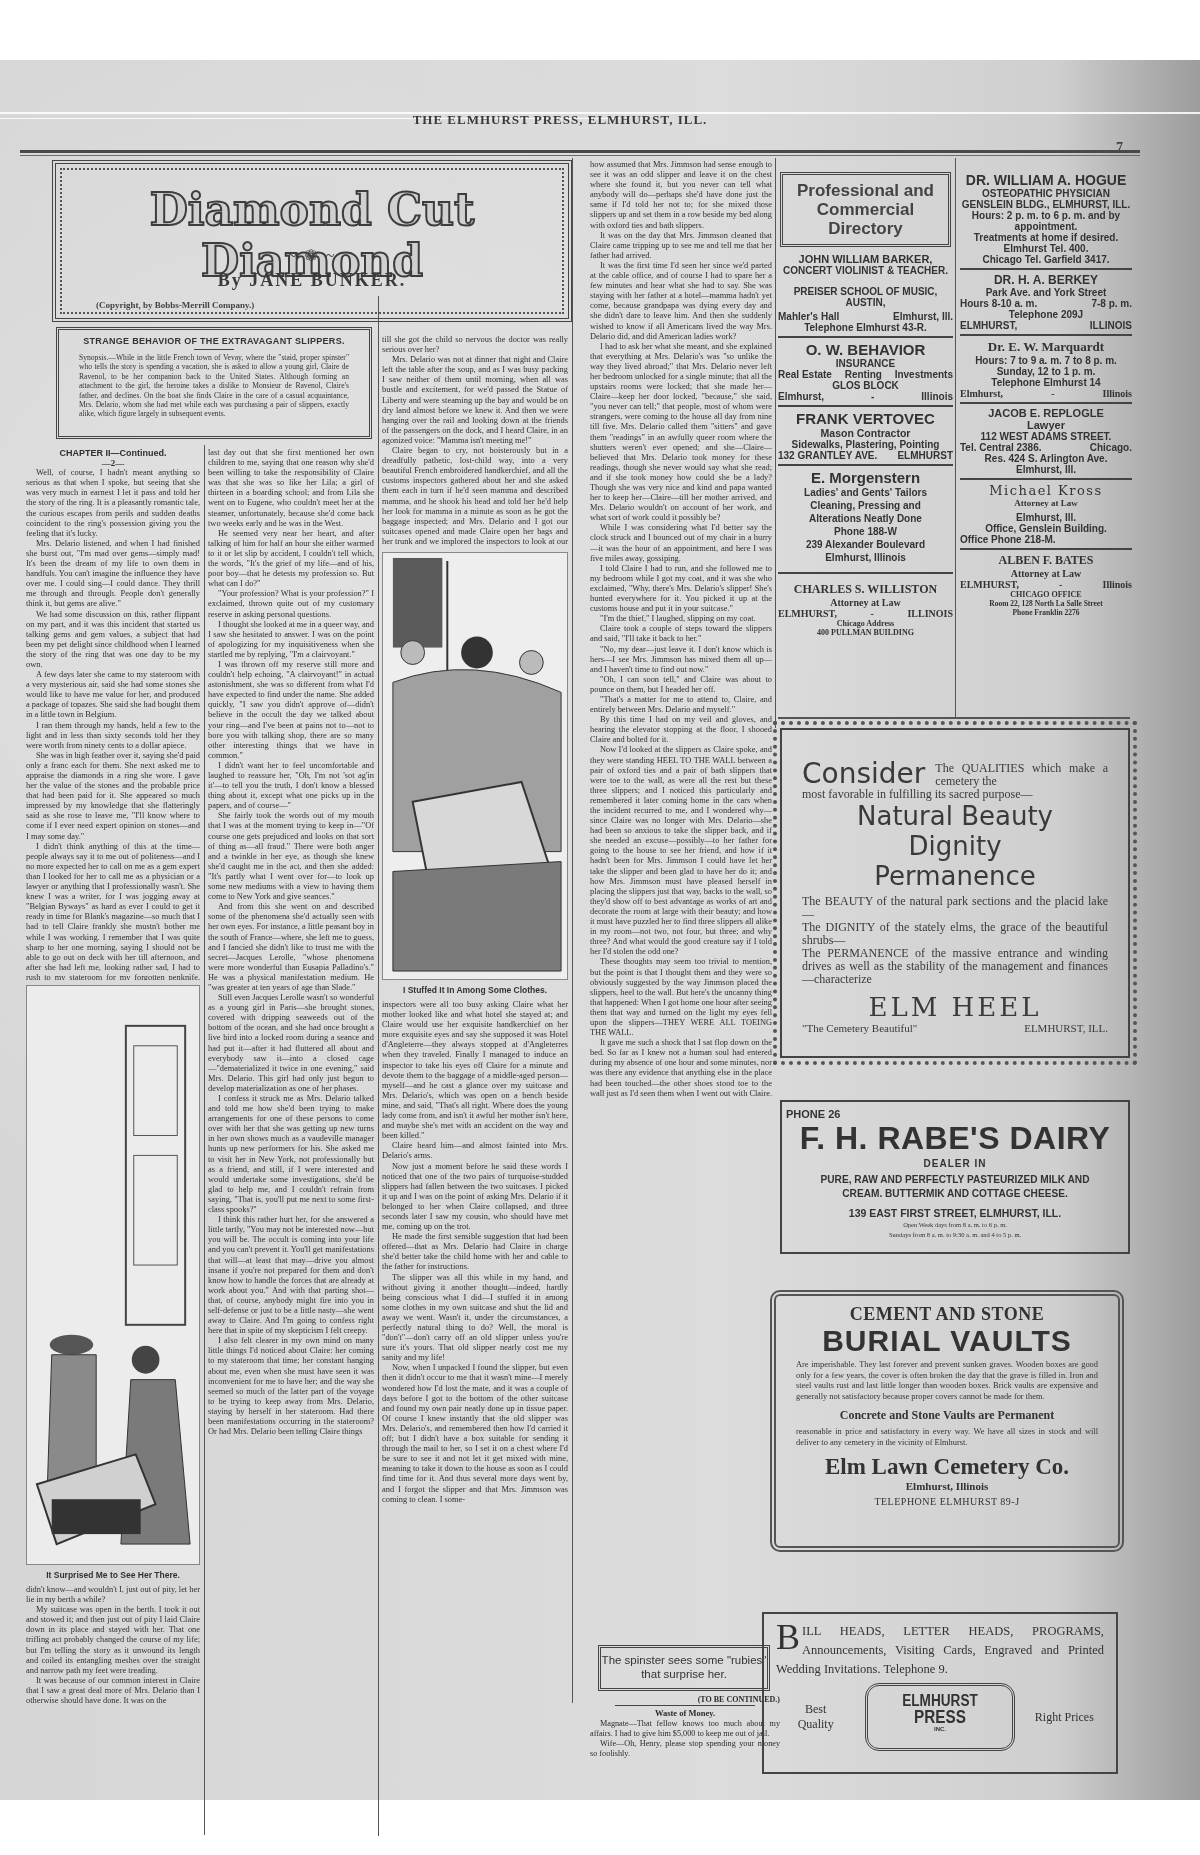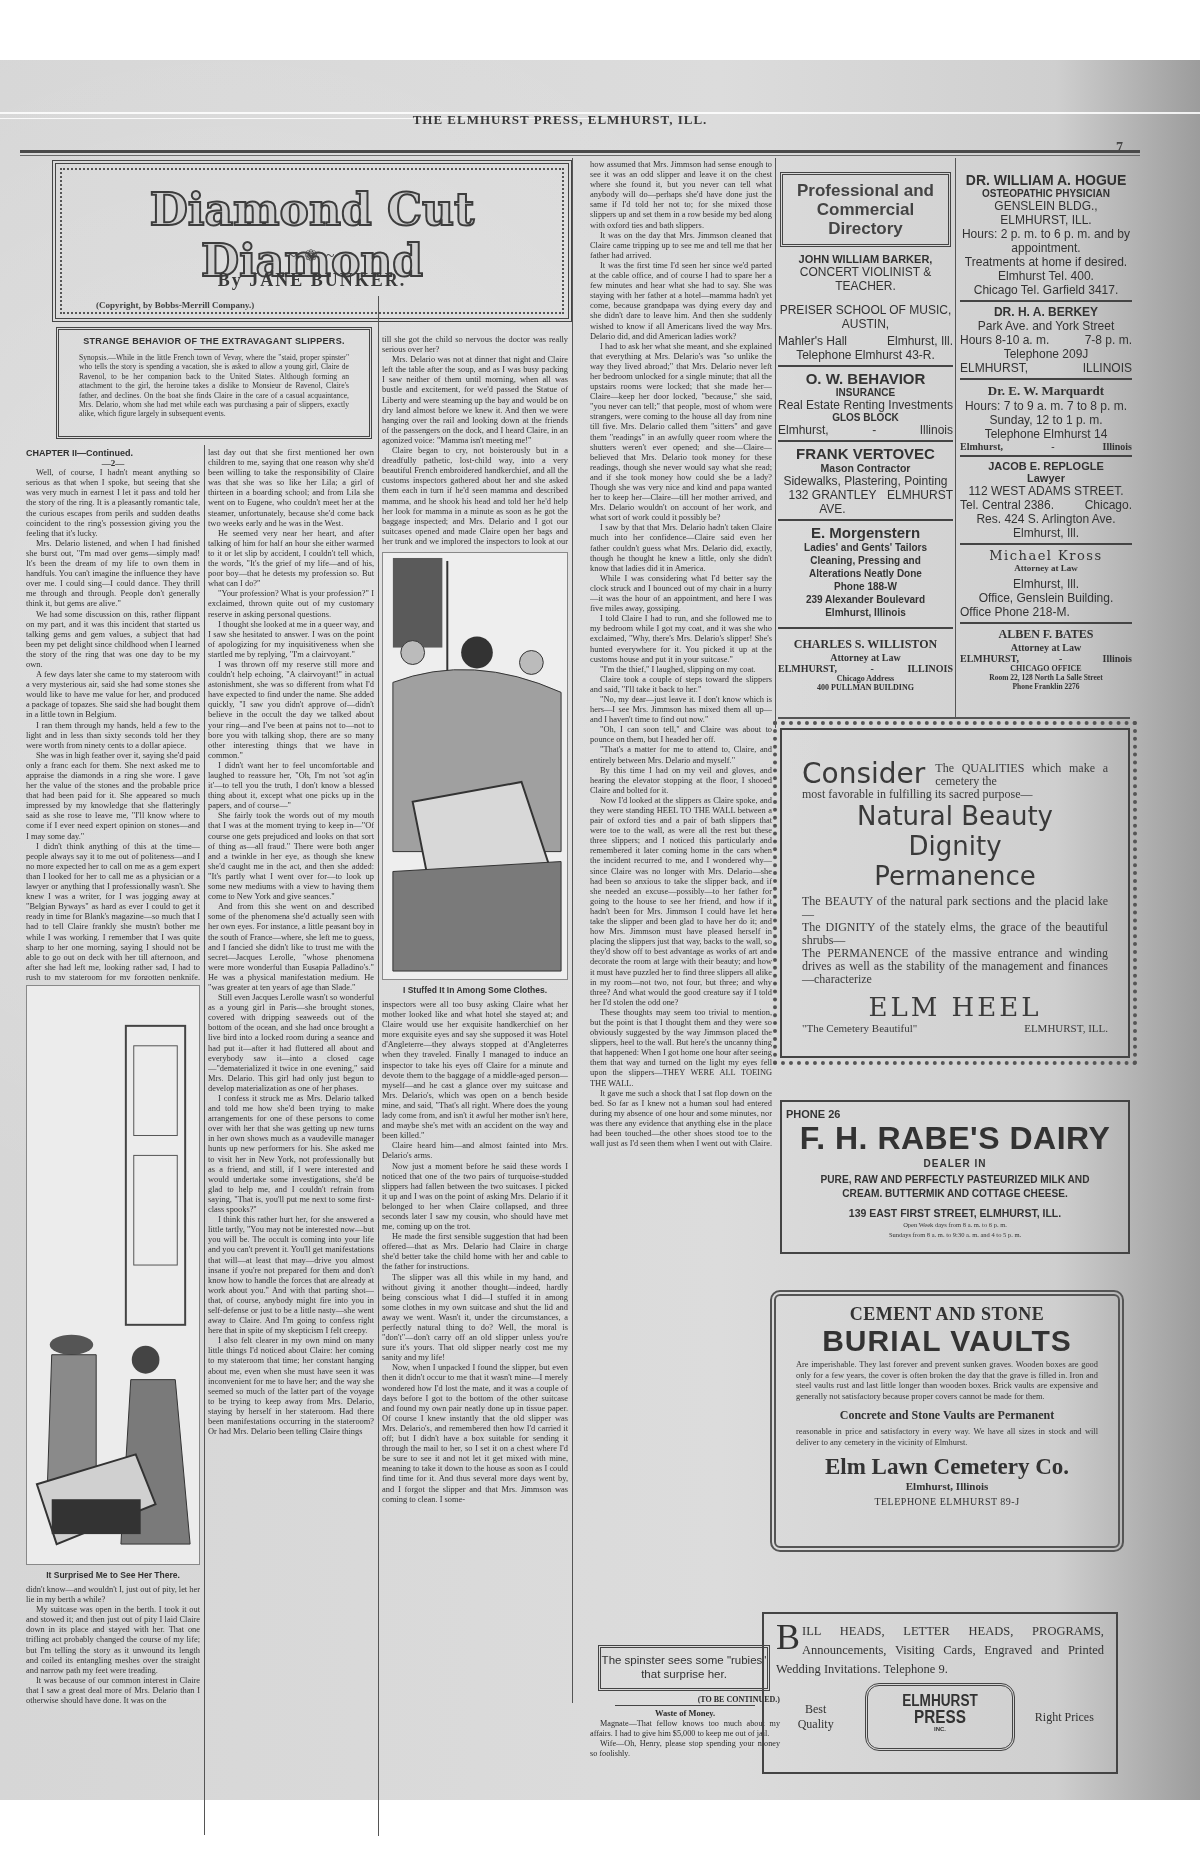--- a/index.html
+++ b/index.html
@@ -39,40 +39,40 @@
     position: absolute; left: 56px; top: 327px; width: 316px; height: 112px;
     border: 3px double #444; padding: 6px 20px;
   }
   .synopsis-title { text-align: center; font-family: "Liberation Sans", sans-serif; font-weight: bold; font-size: 9px; color: #333; letter-spacing: 0.3px; }
   .synopsis-rule { width: 40px; height: 1px; background: #444; margin: 3px auto; }
   .synopsis-text { font-size: 7.6px; line-height: 9.4px; text-align: justify; color: #333; }
 
   .col { position: absolute; font-size: 8.4px; line-height: 10.1px; text-align: justify; color: #2f2f2f; overflow: hidden; }
   .col p { text-indent: 10px; }
   .col-rule { position: absolute; width: 1px; background: #555; }
-  .chapter-head { font-family: "Liberation Sans", sans-serif; font-weight: bold; font-size: 9px; text-indent: 0 !important; }
+  .chapter-head { text-align: center; font-family: "Liberation Sans", sans-serif; font-weight: bold; font-size: 9px; text-indent: 0 !important; }
   .chapter-sub { text-align: center; font-weight: bold; font-size: 9px; text-indent: 0 !important; }
 
   .illus { position: absolute; background: #e8e8e8; border: 1px solid #888; overflow: hidden; }
   .illus svg { width: 100%; height: 100%; display: block; }
   .caption { position: absolute; text-align: center; font-family: "Liberation Sans", sans-serif; font-weight: bold; font-size: 8.5px; color: #333; }
 
   .teaser { position: absolute; left: 598px; top: 1645px; width: 172px; height: 46px; border: 3px double #444; text-align: center; font-family: "Liberation Sans", sans-serif; font-size: 11.5px; line-height: 14px; padding-top: 5px; color: #333; }
   .continued { position: absolute; left: 590px; top: 1695px; width: 190px; text-align: right; font-size: 8px; font-weight: bold; }
   .continued-rule { position: absolute; left: 615px; top: 1705px; width: 140px; height: 1px; background: #444; }
   .filler-title { position: absolute; left: 590px; top: 1708px; width: 190px; text-align: center; font-weight: bold; font-size: 8.5px; }
   .filler-body { position: absolute; left: 590px; top: 1719px; width: 190px; font-size: 8.2px; line-height: 10px; text-align: justify; }
   .filler-body p { text-indent: 10px; }
 
   
   .dir { position: absolute; text-align: center; color: #333; }
   .dir .rule { height: 2px; background: #444; margin: 3px 0; }
   .dir-name { font-family: "Liberation Sans", sans-serif; font-weight: bold; }
   .dir-serif { font-family: "Liberation Serif", serif; font-weight: bold; }
-  .dir-small { font-family: "Liberation Sans", sans-serif; font-weight: normal; font-size: 12px; }
+  .dir-small { font-family: "Liberation Sans", sans-serif; font-weight: bold; font-size: 10px; }
   .row-split { display: flex; justify-content: space-between; }
   .dir-box-title { border: 3px double #444; margin: 0 2px 6px 2px; padding: 6px 0; font-family: "Liberation Sans", sans-serif; font-weight: bold; font-size: 17px; line-height: 19px; color: #444; }
 
   
   .elm-ad { position: absolute; left: 780px; top: 728px; width: 350px; height: 330px; border: 2px solid #444; outline: 4px dotted #555; outline-offset: 3px; padding: 0 20px; color: #3a3a3a; }
   .consider-row { display: flex; align-items: flex-end; margin-top: 30px; justify-content: space-between; }
   .consider-big { font-family: "DejaVu Sans", sans-serif; font-size: 28px; font-weight: normal; line-height: 28px; }
   .consider-small { font-family: "Liberation Serif", serif; font-size: 12px; line-height: 13px; margin-left: 10px; text-align: justify; }
   .elm-line { font-size: 12px; line-height: 13px; font-family: "Liberation Serif", serif; }
   .elm-big { font-family: "DejaVu Sans", sans-serif; font-size: 26px; line-height: 30px; text-align: center; font-weight: normal; }
@@ -222,21 +222,20 @@
   <p>He made the first sensible suggestion that had been offered—that as Mrs. Delario had Claire in charge she'd better take the child home with her and cable to the father for instructions.</p>
   <p>The slipper was all this while in my hand, and without giving it another thought—indeed, hardly being conscious what I did—I stuffed it in among some clothes in my own suitcase and shut the lid and away we went. Wasn't it, under the circumstances, a perfectly natural thing to do? Well, the moral is "don't"—don't carry off an old slipper unless you're sure it's yours. That old slipper nearly cost me my sanity and my life!</p>
   <p>Now, when I unpacked I found the slipper, but even then it didn't occur to me that it wasn't mine—I merely wondered how I'd lost the mate, and it was a couple of days before I got to the bottom of the other suitcase and found my own pair neatly done up in tissue paper. Of course I knew instantly that the old slipper was Mrs. Delario's, and remembered then how I'd carried it off; but I didn't have a box suitable for sending it through the mail to her, so I set it on a chest where I'd be sure to see it and not let it get mixed with mine, meaning to take it down to the house as soon as I could find time for it. And thus several more days went by, and I forgot the slipper and that Mrs. Jimmson was coming to clean. I some-</p>
 </div>
 
 <div class="col" style="left:590px;top:160px;width:182px;height:1482px;">
   <p style="text-indent:0">how assumed that Mrs. Jimmson had sense enough to see it was an odd slipper and leave it on the chest where she found it, but you never can tell what anybody will do—perhaps she'd have done just the same if I'd told her not to; for she mixed those slippers up and set them in a row beside my bed along with oxford ties and bath slippers.</p>
   <p>It was on the day that Mrs. Jimmson cleaned that Claire came tripping up to see me and tell me that her father had arrived.</p>
   <p>It was the first time I'd seen her since we'd parted at the cable office, and of course I had to spare her a few minutes and hear what she had to say. She was staying with her father at a hotel—mamma hadn't yet come, because grandpapa was dying every day and she didn't dare to leave him. And then she suddenly wished to know if all Americans lived the way Mrs. Delario did, and did American ladies work?</p>
   <p>I had to ask her what she meant, and she explained that everything at Mrs. Delario's was "so unlike the way they lived abroad;" that Mrs. Delario never left her bedroom unlocked for a single minute; that all the upstairs rooms were locked; that she made her—Claire—keep her door locked, "because," she said, "you never can tell;" that people, most of whom were strangers, were coming to the house all day from nine till five. Mrs. Delario called them "sitters" and gave them "readings" in an awfully queer room where the shutters weren't ever opened; and she—Claire—believed that Mrs. Delario took money for these readings, though she never would say what she read; and if she took money how could she be a lady? Though she was very nice and kind and papa wanted her to keep her—Claire—till her mother arrived, and Mrs. Delario wouldn't on account of her work, and what sort of work could it possibly be?</p>
-  <p>I saw by that that Mrs. Delario hadn't taken Claire much into her confidence—Claire said even her father couldn't guess what Mrs. Delario did, exactly, though he thought he knew a little, only she didn't know that ladies did it in America.</p>
   <p>While I was considering what I'd better say the clock struck and I bounced out of my chair in a hurry—it was the hour of an appointment, and here I was five miles away, gossiping.</p>
   <p>I told Claire I had to run, and she followed me to my bedroom while I got my coat, and it was she who exclaimed, "Why, there's Mrs. Delario's slipper! She's hunted everywhere for it. You picked it up at the customs house and put it in your suitcase."</p>
   <p>"I'm the thief," I laughed, slipping on my coat.</p>
   <p>Claire took a couple of steps toward the slippers and said, "I'll take it back to her."</p>
   <p>"No, my dear—just leave it. I don't know which is hers—I see Mrs. Jimmson has mixed them all up—and I haven't time to find out now."</p>
   <p>"Oh, I can soon tell," and Claire was about to pounce on them, but I headed her off.</p>
   <p>"That's a matter for me to attend to, Claire, and entirely between Mrs. Delario and myself."</p>
   <p>By this time I had on my veil and gloves, and hearing the elevator stopping at the floor, I shooed Claire and bolted for it.</p>
   <p>Now I'd looked at the slippers as Claire spoke, and they were standing HEEL TO THE WALL between a pair of oxford ties and a pair of bath slippers that were toe to the wall, as were all the rest but these three slippers; and I noticed this particularly and remembered it later coming home in the cars when the incident recurred to me, and I wondered why—since Claire was no longer with Mrs. Delario—she had been so anxious to take the slipper back, and if she needed an excuse—possibly—to her father for going to the house to see her friend, and how if it hadn't been for Mrs. Jimmson I could have let her take the slipper and been glad to have her do it; and how Mrs. Jimmson must have pleased herself in placing the slippers just that way, backs to the wall, so they'd show off to best advantage as works of art and decorate the room at large with their beauty; and how it must have puzzled her to find three slippers all alike in my room—not two, not four, but three; and why three? And what would the good creature say if I told her I'd stolen the odd one?</p>
   <p>These thoughts may seem too trivial to mention, but the point is that I thought them and they were so obviously suggested by the way Jimmson placed the slippers, heel to the wall. But here's the uncanny thing that happened: When I got home one hour after seeing them that way and turned on the light my eyes fell upon the slippers—THEY WERE ALL TOEING THE WALL.</p>

